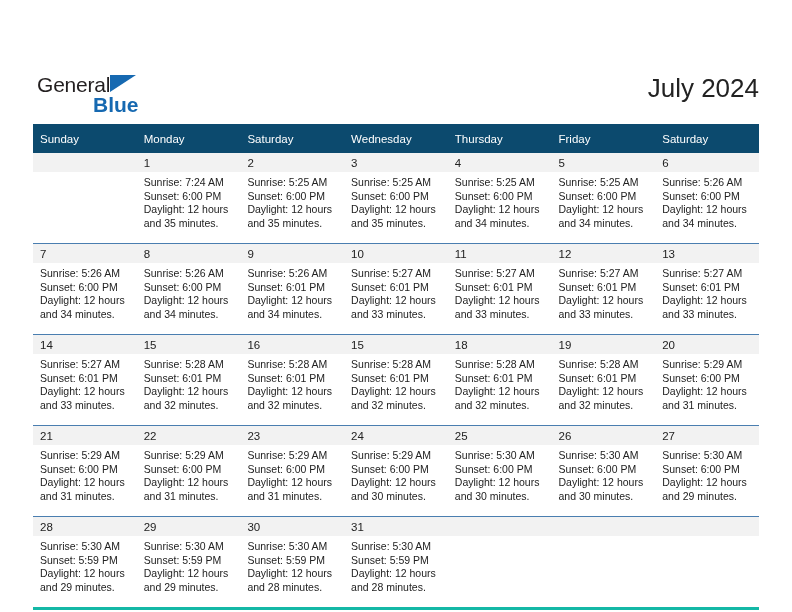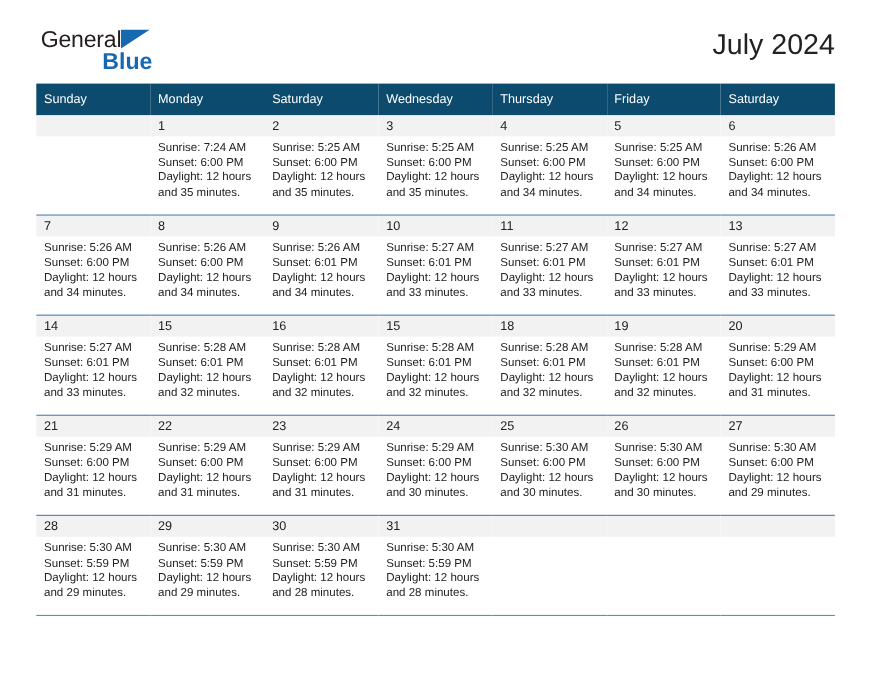--- a/index.html
+++ b/index.html
@@ -23,20 +23,21 @@
   }
 
   
   .topbar {
     display: flex;
     align-items: flex-start;
     justify-content: space-between;
     height: 72px;
     padding-top: 26px;
     box-sizing: border-box;
+    margin-top: 48px;
   }
   .brand {
     position: relative;
     width: 190px;
     height: 48px;
   }
   .brand-general {
     font-size: 21px;
     color: #231f20;
     letter-spacing: -0.2px;
@@ -101,21 +102,21 @@
   }
   .calendar td {
     width: 103.7px;
     vertical-align: top;
     padding: 0;
     border: none;
     border-bottom: 1px solid #4a7eb0;
     height: 90px;
   }
   .calendar tr.week:last-child td {
-    border-bottom: 1px solid #14b8a6;
+    border-bottom: 3px solid #14b8a6;
   }
   .daycell {
     height: 89px;
     box-sizing: border-box;
     background: #ffffff;
   }
   .daynum {
     background: #f2f2f2;
     font-size: 11.5px;
     color: #222222;

